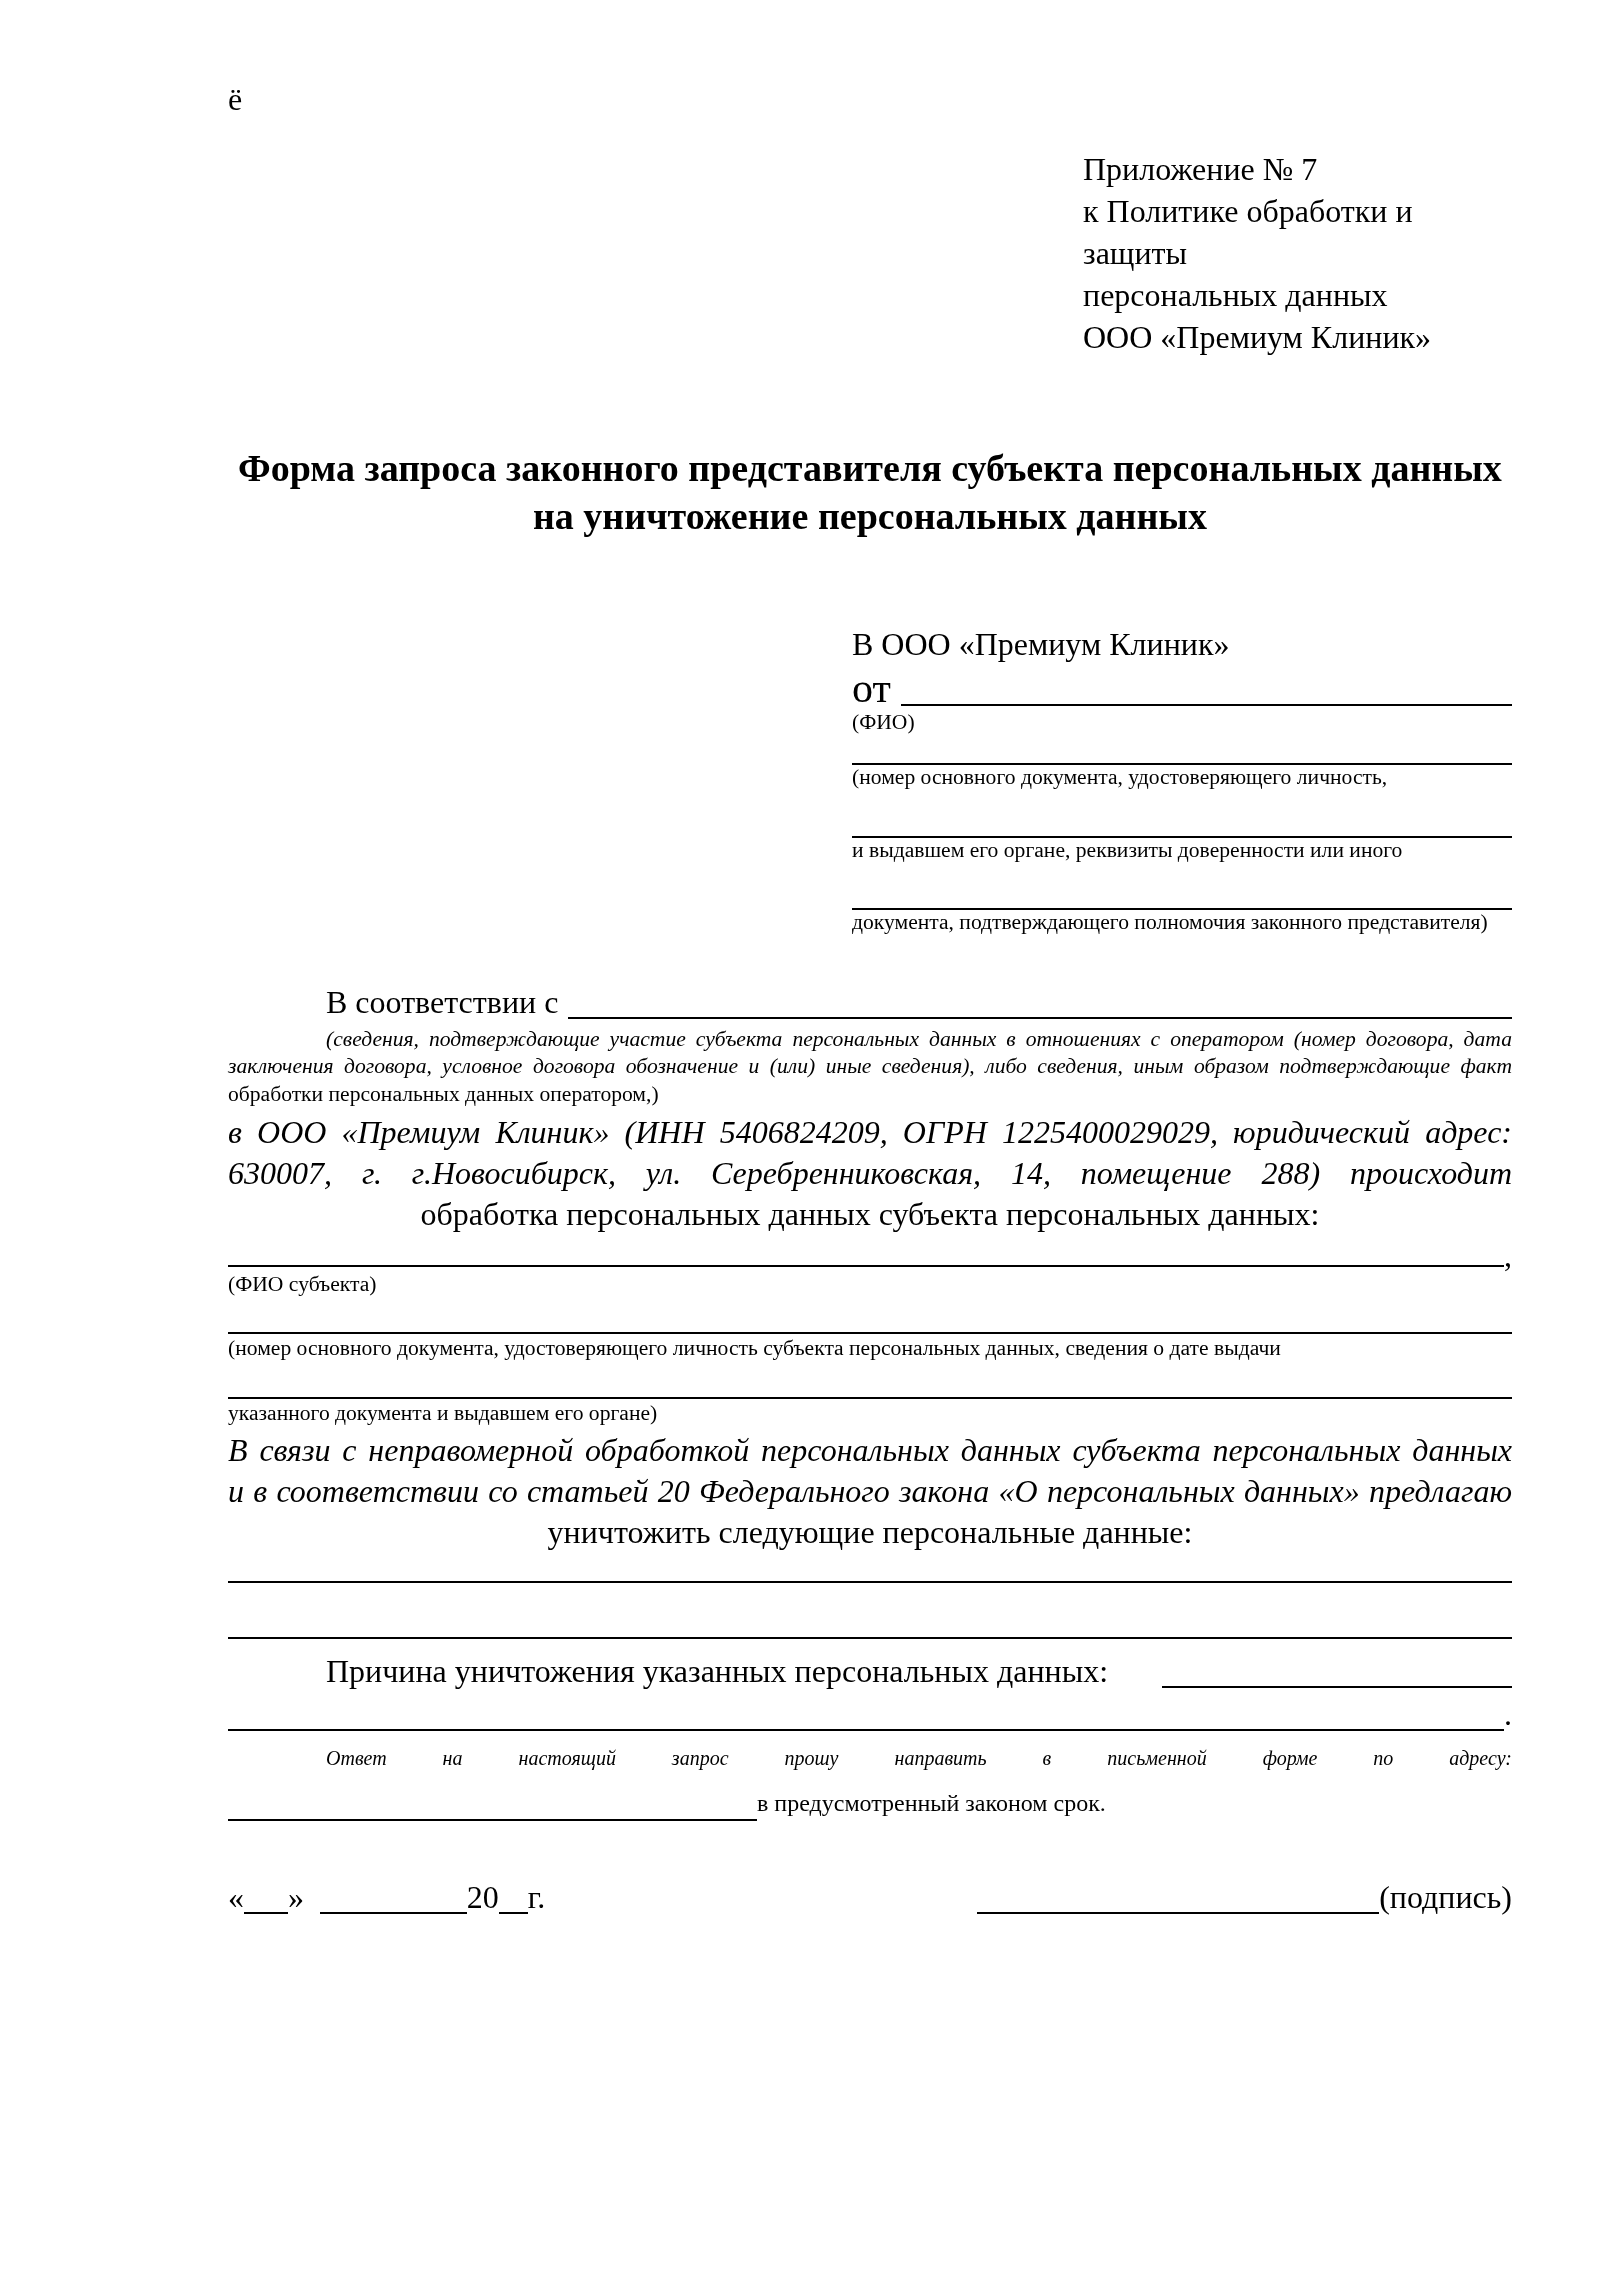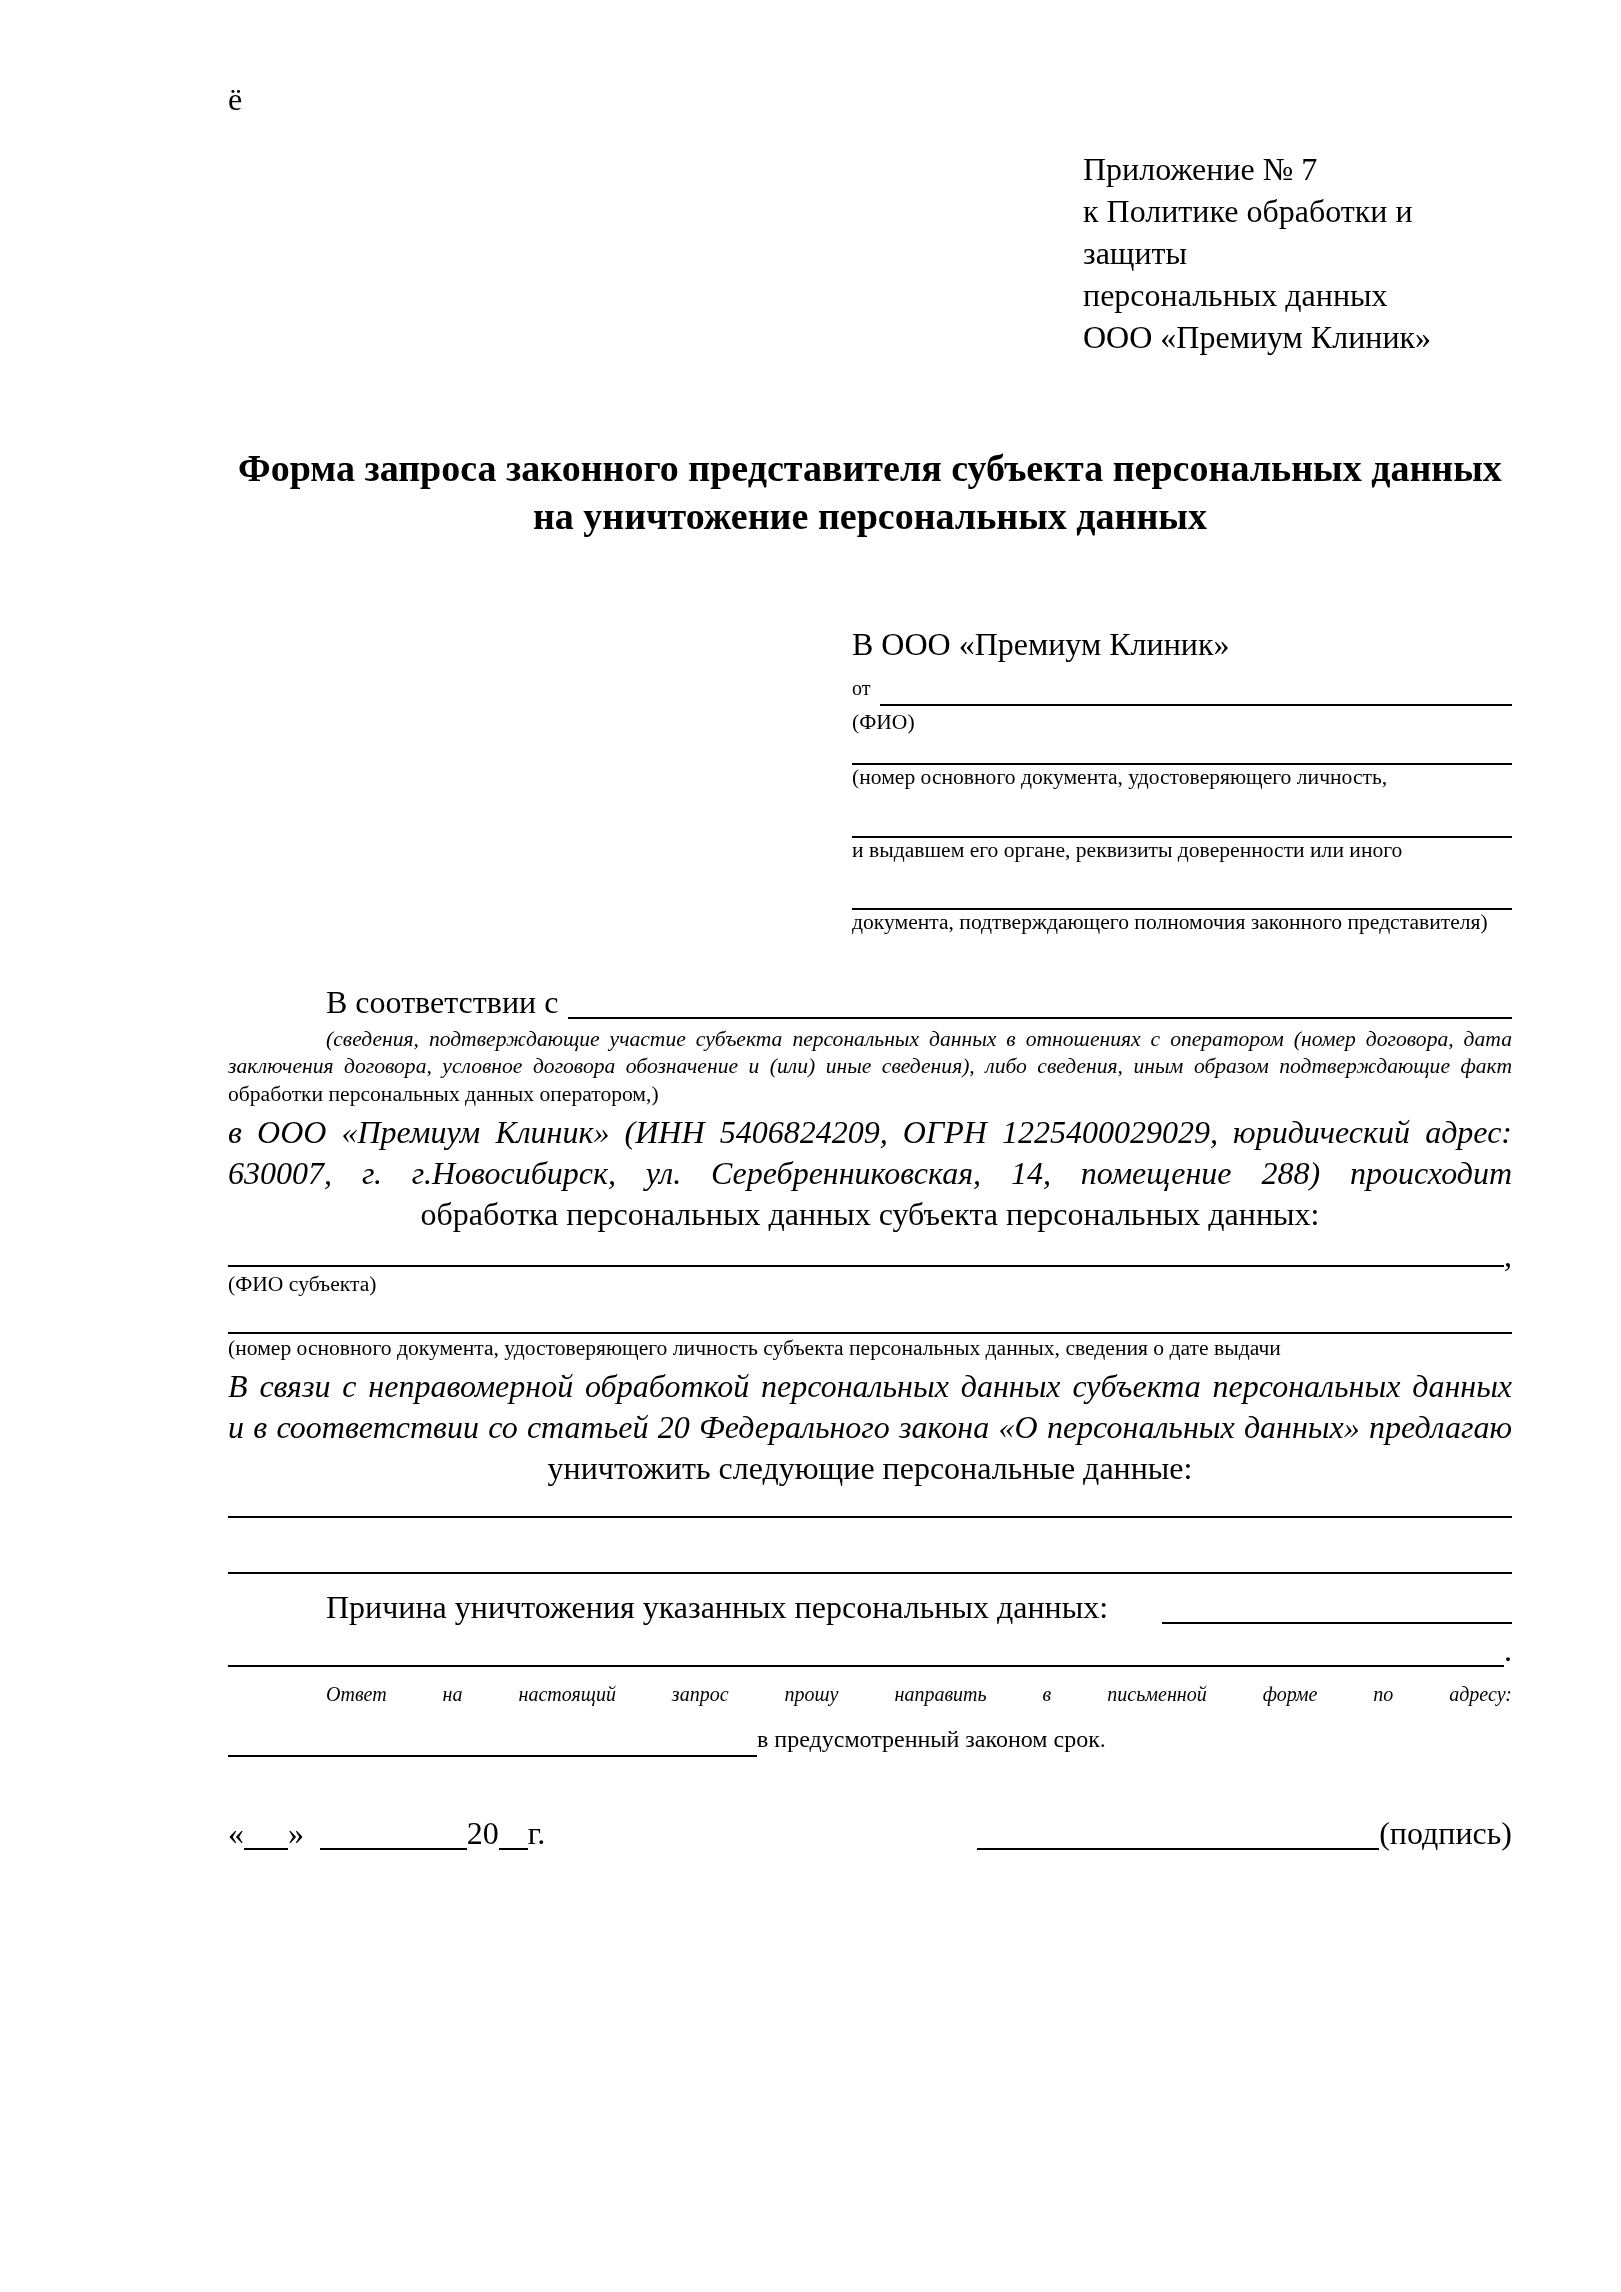--- a/index.html
+++ b/index.html
@@ -30,21 +30,21 @@
     text-align: center;
     font-weight: bold;
     font-size: 38px;
     line-height: 48px;
   }
 
   
   .addr { margin-left: 624px; margin-top: 82px; }  
   .addr-to { font-size: 32px; line-height: 44px; }
   .flexrow { display: flex; align-items: stretch; }
-  .addr-from { font-size: 20px; line-height: 44px; }
+  .addr-from { font-size: 42px; line-height: 44px; }
   .fill { flex: 1 1 auto; border-bottom: 2.9px solid #000; margin: 0 0 4.9px 9.8px; }
   .fill.nogap { margin-left: 0; }
   .cap { font-size: 21.6px; line-height: 25.5px; }
   .field-line { height: 0; border-bottom: 2.9px solid #000; }
   .addr-group .field-line { margin-top: 45px; }
   .addr-group.first .field-line { margin-top: 27.4px; }
 
   
   .according { margin-top: 45px; }
   .just { text-align: justify; text-align-last: justify; font-style: italic; }
@@ -144,20 +144,24 @@
   <div class="flexrow subject-fio-row">
     <span class="fill nogap"></span>
     <span class="comma">,</span>
   </div>
   <div class="cap">(ФИО субъекта)</div>
 
   <div class="subject-group">
     <div class="field-line"></div>
     <div class="cap">(номер основного документа, удостоверяющего личность субъекта персональных данных, сведения о дате выдачи</div>
   </div>
+  <div class="subject-group">
+    <div class="field-line"></div>
+    <div class="cap">указанного документа и выдавшем его органе)</div>
+  </div>
 
   <div class="para">
     <div class="para-line just">В связи с неправомерной обработкой персональных данных субъекта персональных данных</div>
     <div class="para-line just">и в соответствии со статьей 20 Федерального закона «О персональных данных» предлагаю</div>
     <div class="para-line">уничтожить следующие персональные данные:</div>
   </div>
 
   <div class="field-line blank1"></div>
   <div class="field-line blank2"></div>
 

